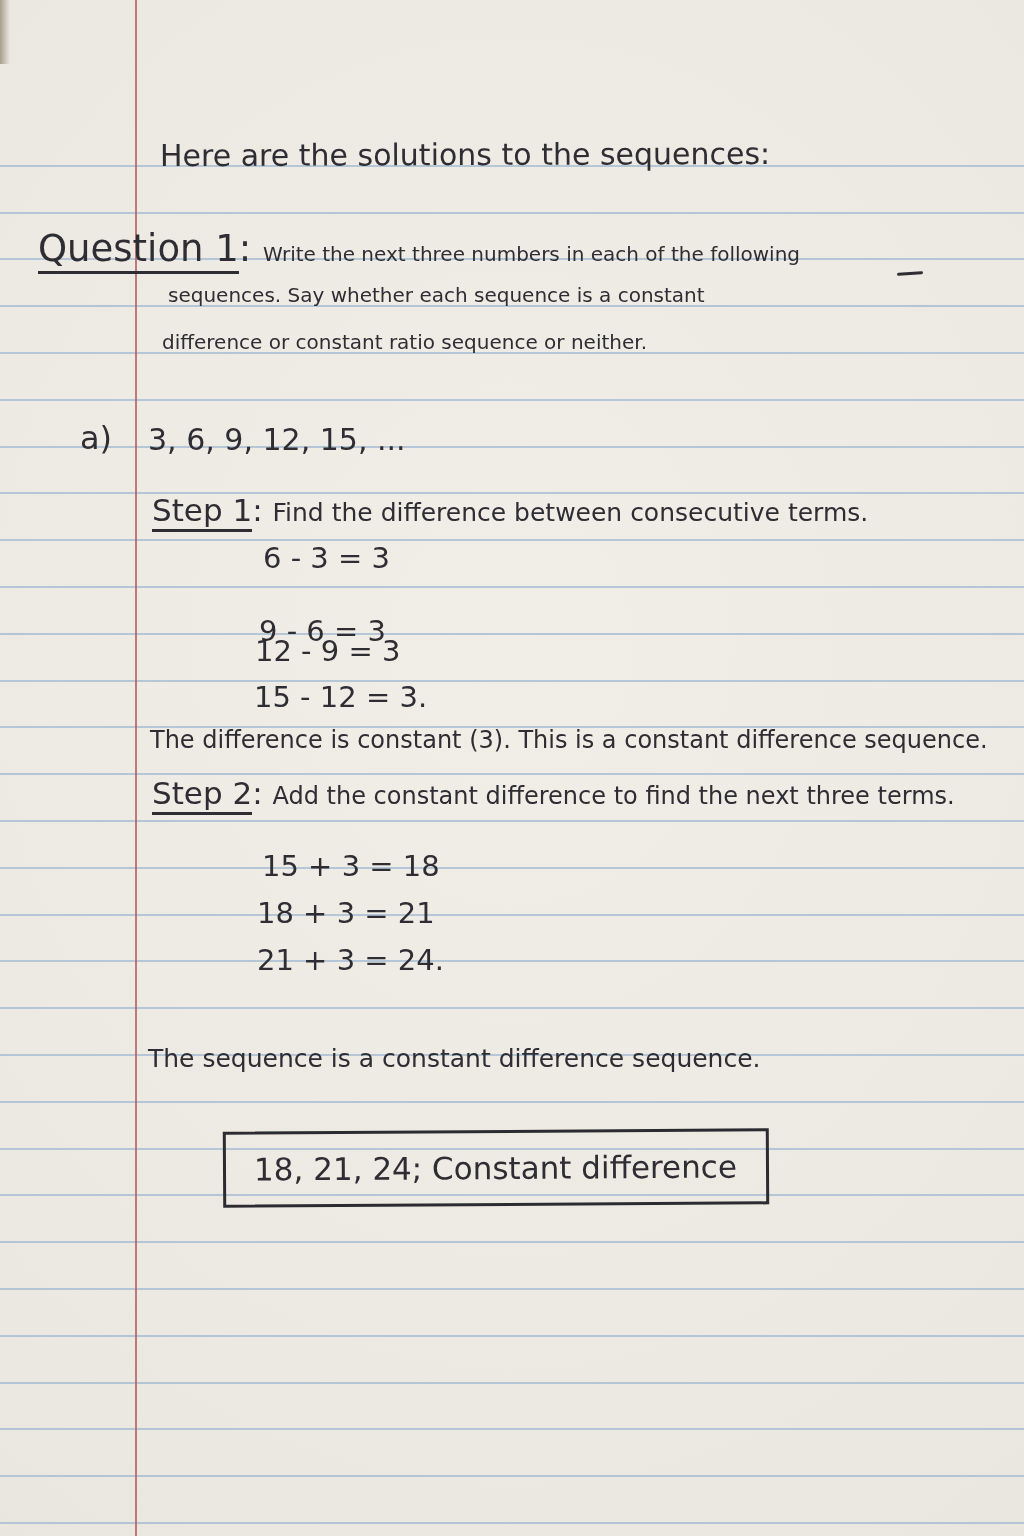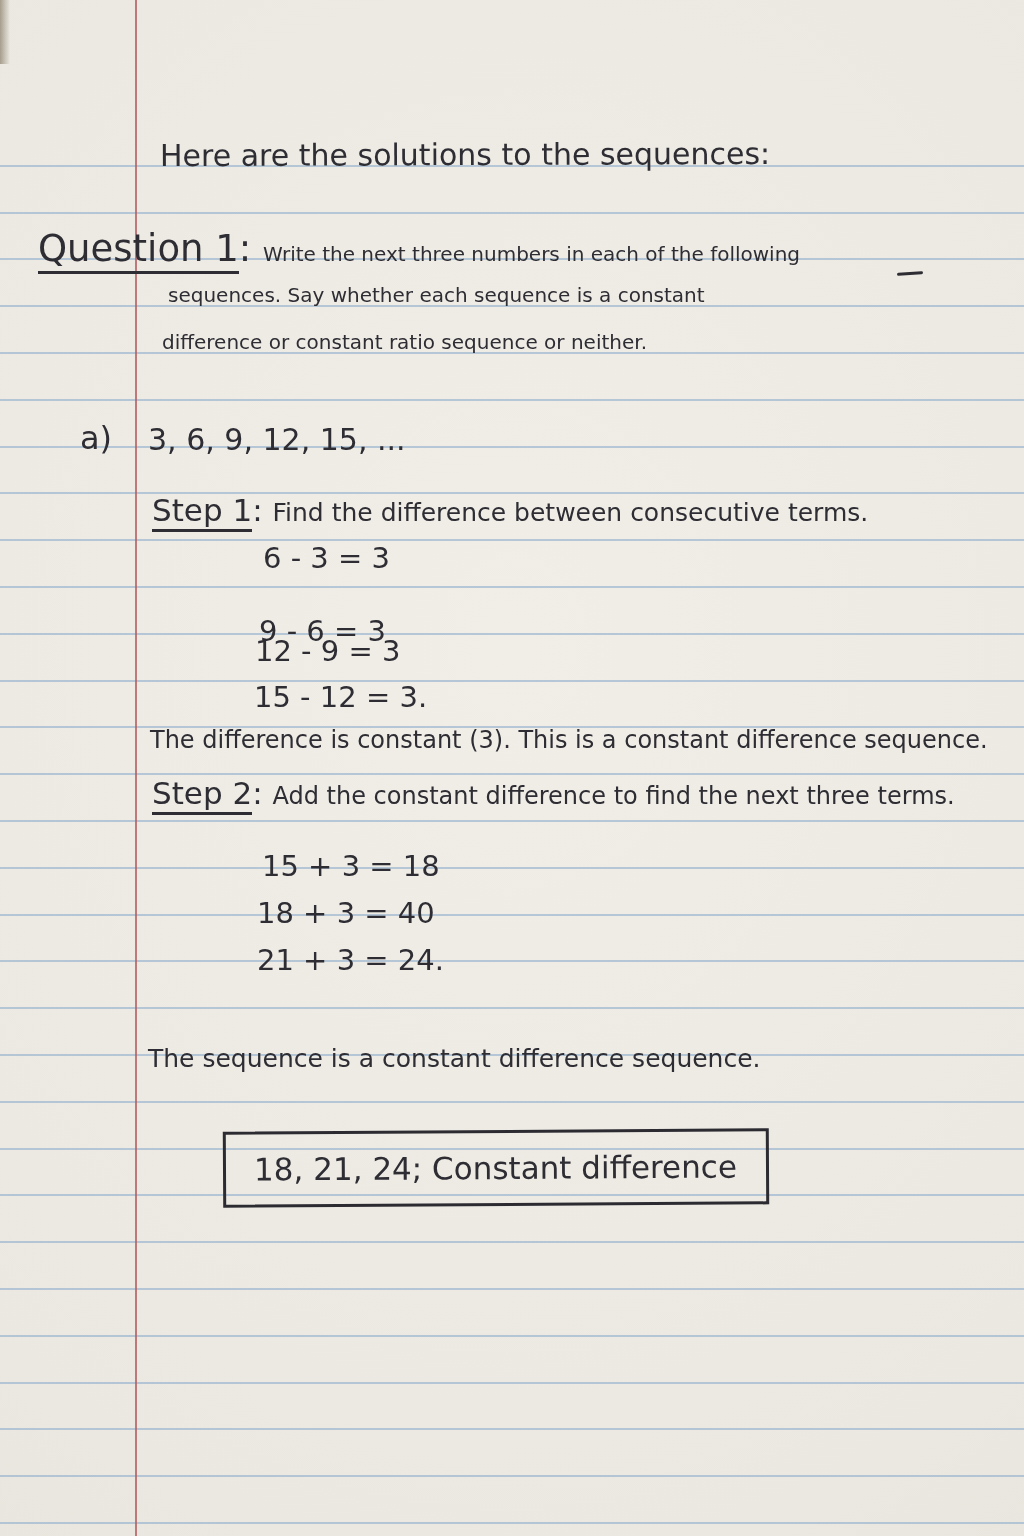--- a/index.html
+++ b/index.html
@@ -97,21 +97,21 @@
   <div class="hw fs29" style="left:254px;top:681px;">15 - 12 = 3.</div>
 
   <div class="hw fs24" style="left:150px;top:727px;">The difference is constant (3). This is a constant difference sequence.</div>
 
   <div class="hw fs31" style="left:152px;top:776px;">
     <span class="u-heavy">Step 2</span><span>:</span>
     <span class="fs24">Add the constant difference to find the next three terms.</span>
   </div>
 
   <div class="hw fs29" style="left:262px;top:850px;">15 + 3 = 18</div>
-  <div class="hw fs29" style="left:257px;top:897px;">18 + 3 = 40</div>
+  <div class="hw fs29" style="left:257px;top:897px;">18 + 3 = 21</div>
   <div class="hw fs29" style="left:257px;top:944px;">21 + 3 = 24.</div>
 
   <div class="hw fs25" style="left:148px;top:1045px;">The sequence is a constant difference sequence.</div>
 
   <div class="answer-box">
     <div class="answer-text">18, 21, 24; Constant difference</div>
   </div>
 
 
 </div>

